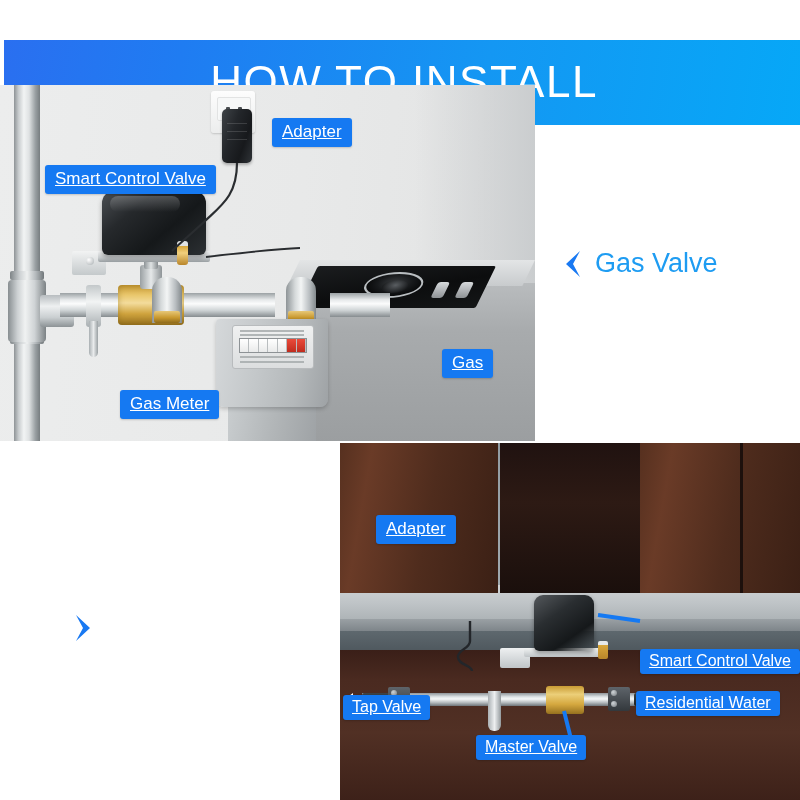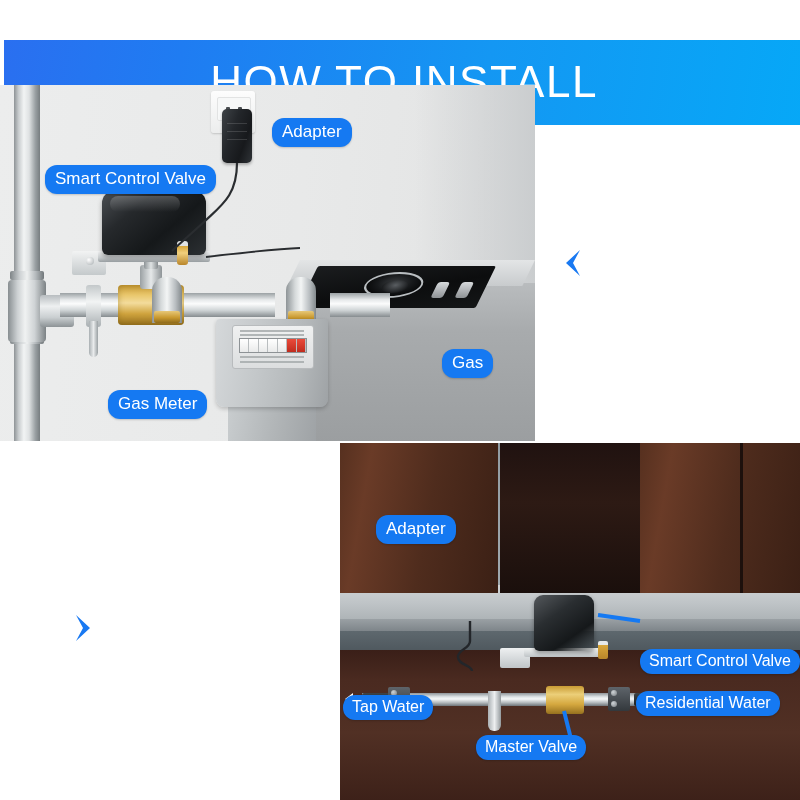--- a/index.html
+++ b/index.html
@@ -9,23 +9,23 @@
   #page{position:relative;width:800px;height:800px;background:#ffffff;overflow:hidden;}
 
   
   .banner{position:absolute;left:4px;top:0;width:800px;height:85px;
           background:linear-gradient(100deg,#2a6ff0 0%,#1f7cf2 22%,#1497f3 60%,#06a8f7 100%);
           display:flex;align-items:center;justify-content:center;margin-top:40px;}
   .banner-title{color:#ffffff;font-size:44px;letter-spacing:1.5px;
                 font-weight:400;white-space:nowrap;transform:translateY(-1px);}
 
   
-  .badge{position:absolute;background:#1579f2;color:#fff;border-radius:12px;
+  .badge{position:absolute;background:#1579f2;color:#fff;border-radius:3px;
          padding:4px 10px 5px 10px;font-size:17px;line-height:1.15;white-space:nowrap;
-         box-shadow:0 1px 2px rgba(0,0,0,.18);}
+         box-shadow:0 1px 2px rgba(0,0,0,.18);text-decoration:underline;}
   .badge.sm{font-size:16px;padding:3px 9px 4px 9px;}
 
   
   .panel-top{position:absolute;left:0;top:85px;width:535px;height:356px;
              background:linear-gradient(95deg,#eceded 0%,#e8e9e9 55%,#e2e3e3 100%);
              overflow:hidden;}
   
   .wall-shade{position:absolute;right:0;top:0;width:120px;height:100%;
               background:linear-gradient(90deg,rgba(210,212,213,0) 0%,rgba(198,201,203,.85) 100%);}
 
@@ -274,28 +274,29 @@
         <div class="digit"></div>
         <div class="digit red"></div>
         <div class="digit red"></div>
       </div>
       <div class="meter-txt" style="top:30px;"></div>
       <div class="meter-txt" style="top:35px;"></div>
     </div>
 
     <div class="badge" style="left:45px;top:80px;">Smart Control Valve</div>
     <div class="badge" style="left:272px;top:33px;">Adapter</div>
-    <div class="badge" style="left:108px;top:305px;">Gas Meter</div>
+    <div class="badge" style="left:120px;top:305px;">Gas Meter</div>
     <div class="badge" style="left:442px;top:264px;">Gas</div>
   </div>
 
   <div class="gas-valve-wrap">
     <svg class="chev" width="24" height="30" viewBox="0 0 24 30">
       <path d="M20,2 L6,15 L20,28 L13,15 Z" fill="#1979f2"></path>
     </svg>
+    <span class="big-link">Gas Valve</span>
   </div>
 
   <div class="water-valve-wrap">
     <svg class="chev" width="24" height="30" viewBox="0 0 24 30">
       <path d="M4,2 L18,15 L4,28 L11,15 Z" fill="#1979f2"></path>
     </svg>
   </div>
 
   <div class="panel-bot">
 
@@ -379,15 +380,15 @@
       <path d="M21,10 L13,4 L13,8 L1,8 L1,12 L13,12 L13,16 Z" fill="#ffffff"></path>
     </svg>
 
     <div class="badge" style="left:36px;top:72px;">Adapter</div>
     <div class="badge sm" style="left:300px;top:206px;">Smart Control Valve</div>
 
     <div class="badge sm" style="left:136px;top:292px;">Master Valve</div>
     <div class="badge sm" style="left:296px;top:248px;">Residential Water</div>
   </div>
 
-  <div class="badge sm" style="left:343px;top:695px;z-index:5;">Tap Water</div>
+  <div class="badge sm" style="left:343px;top:695px;z-index:5;">Tap Valve</div>
 
 </div>
 
 </body></html>

